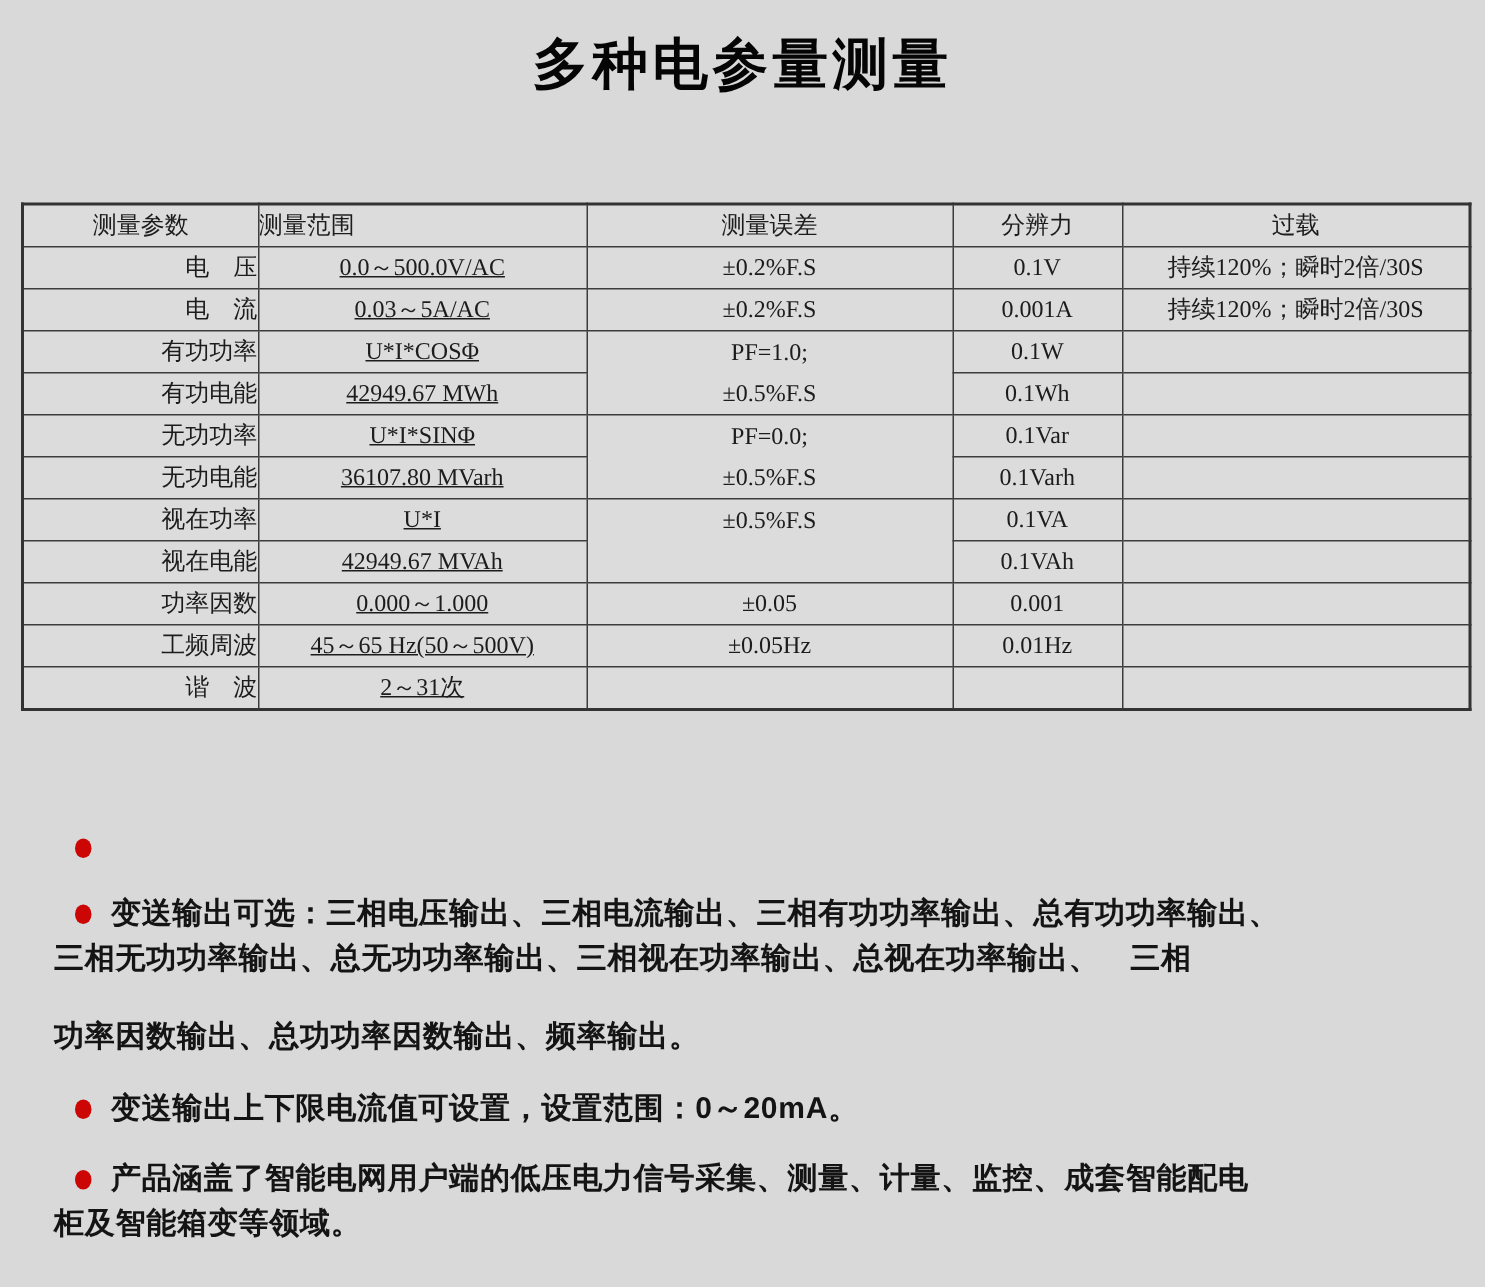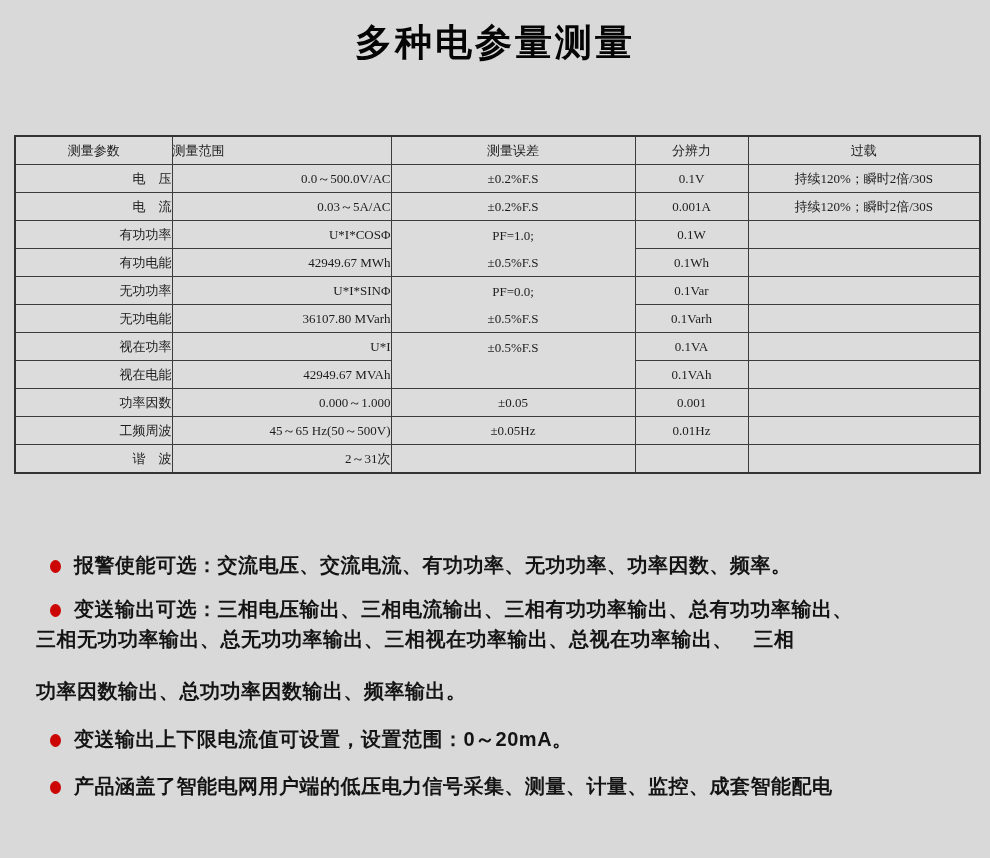--- a/index.html
+++ b/index.html
@@ -24,42 +24,42 @@
   }
 
   
   table.spec{
     position:absolute;left:14px;top:135px;
     width:965px;
     border-collapse:collapse;
     table-layout:fixed;
     background:#dcdcdc;
     font-family:"Liberation Serif","DejaVu Serif",serif;
-    font-size:13px;
+    font-size:16px;
     color:#1c1c1c;
     border:2px solid #333333;
   }
   table.spec th, table.spec td{
     border:1px solid #3c3c3c;
     height:27px;
     padding:0;
     overflow:hidden;
     white-space:nowrap;
     font-weight:normal;
   }
   col.c-param{width:157px;}
   col.c-range{width:219px;}
   col.c-error{width:244px;}
   col.c-res{width:113px;}
   col.c-over{width:232px;}
   th.h-param{text-align:center;}
   th.h-range{text-align:left;padding-left:14px;}
   th.h-error,th.h-res,th.h-over{text-align:center;}
   td.param{text-align:right;padding-left:28px;}
-  td.range{text-align:right;padding-left:14px;}
+  td.range{text-align:center;padding-left:14px;text-decoration:underline;}
   td.error,td.res,td.over{text-align:center;}
   td.error .eline{height:27px;line-height:27px;text-align:center;}
 
   
   .bullet-block{
     position:absolute;left:36px;width:930px;
     font-size:20px;font-weight:bold;
     color:#141414;
     font-family:"Liberation Sans","DejaVu Sans",sans-serif;
     letter-spacing:0.5px;
@@ -190,30 +190,31 @@
             <div class="eline"></div>
           </td>
           <td class="res"></td>
           <td class="over"></td>
         </tr>
       </tbody>
   </table>
 
   <div id="bullets">
       <div class="bullet-block" style="top: 550px;">
-        <div class="bullet-line"><span class="dot"></span><span>报警使能可选：交流电压、交流电流、有功功率、无功功率、功率因数、频率。</span></div>
+        <div class="bullet-line"><span class="dot"></span></div>
       </div>
       <div class="bullet-block" style="top: 594px;">
         <div class="bullet-line"><span class="dot"></span><span>变送输出可选：三相电压输出、三相电流输出、三相有功功率输出、总有功功率输出、</span></div>
         <div class="bullet-line"><span>三相无功功率输出、总无功功率输出、三相视在功率输出、总视在功率输出、　三相</span></div>
       </div>
       <div class="bullet-block" style="top: 676px;">
         <div class="bullet-line"><span>功率因数输出、总功功率因数输出、频率输出。</span></div>
       </div>
       <div class="bullet-block" style="top: 724px;">
         <div class="bullet-line"><span class="dot"></span><span>变送输出上下限电流值可设置，设置范围：0～20mA。</span></div>
       </div>
       <div class="bullet-block" style="top: 771px;">
         <div class="bullet-line"><span class="dot"></span><span>产品涵盖了智能电网用户端的低压电力信号采集、测量、计量、监控、成套智能配电</span></div>
+        <div class="bullet-line"><span>柜及智能箱变等领域。</span></div>
       </div>
     </div>
 
 </div>
 
 </body></html>

